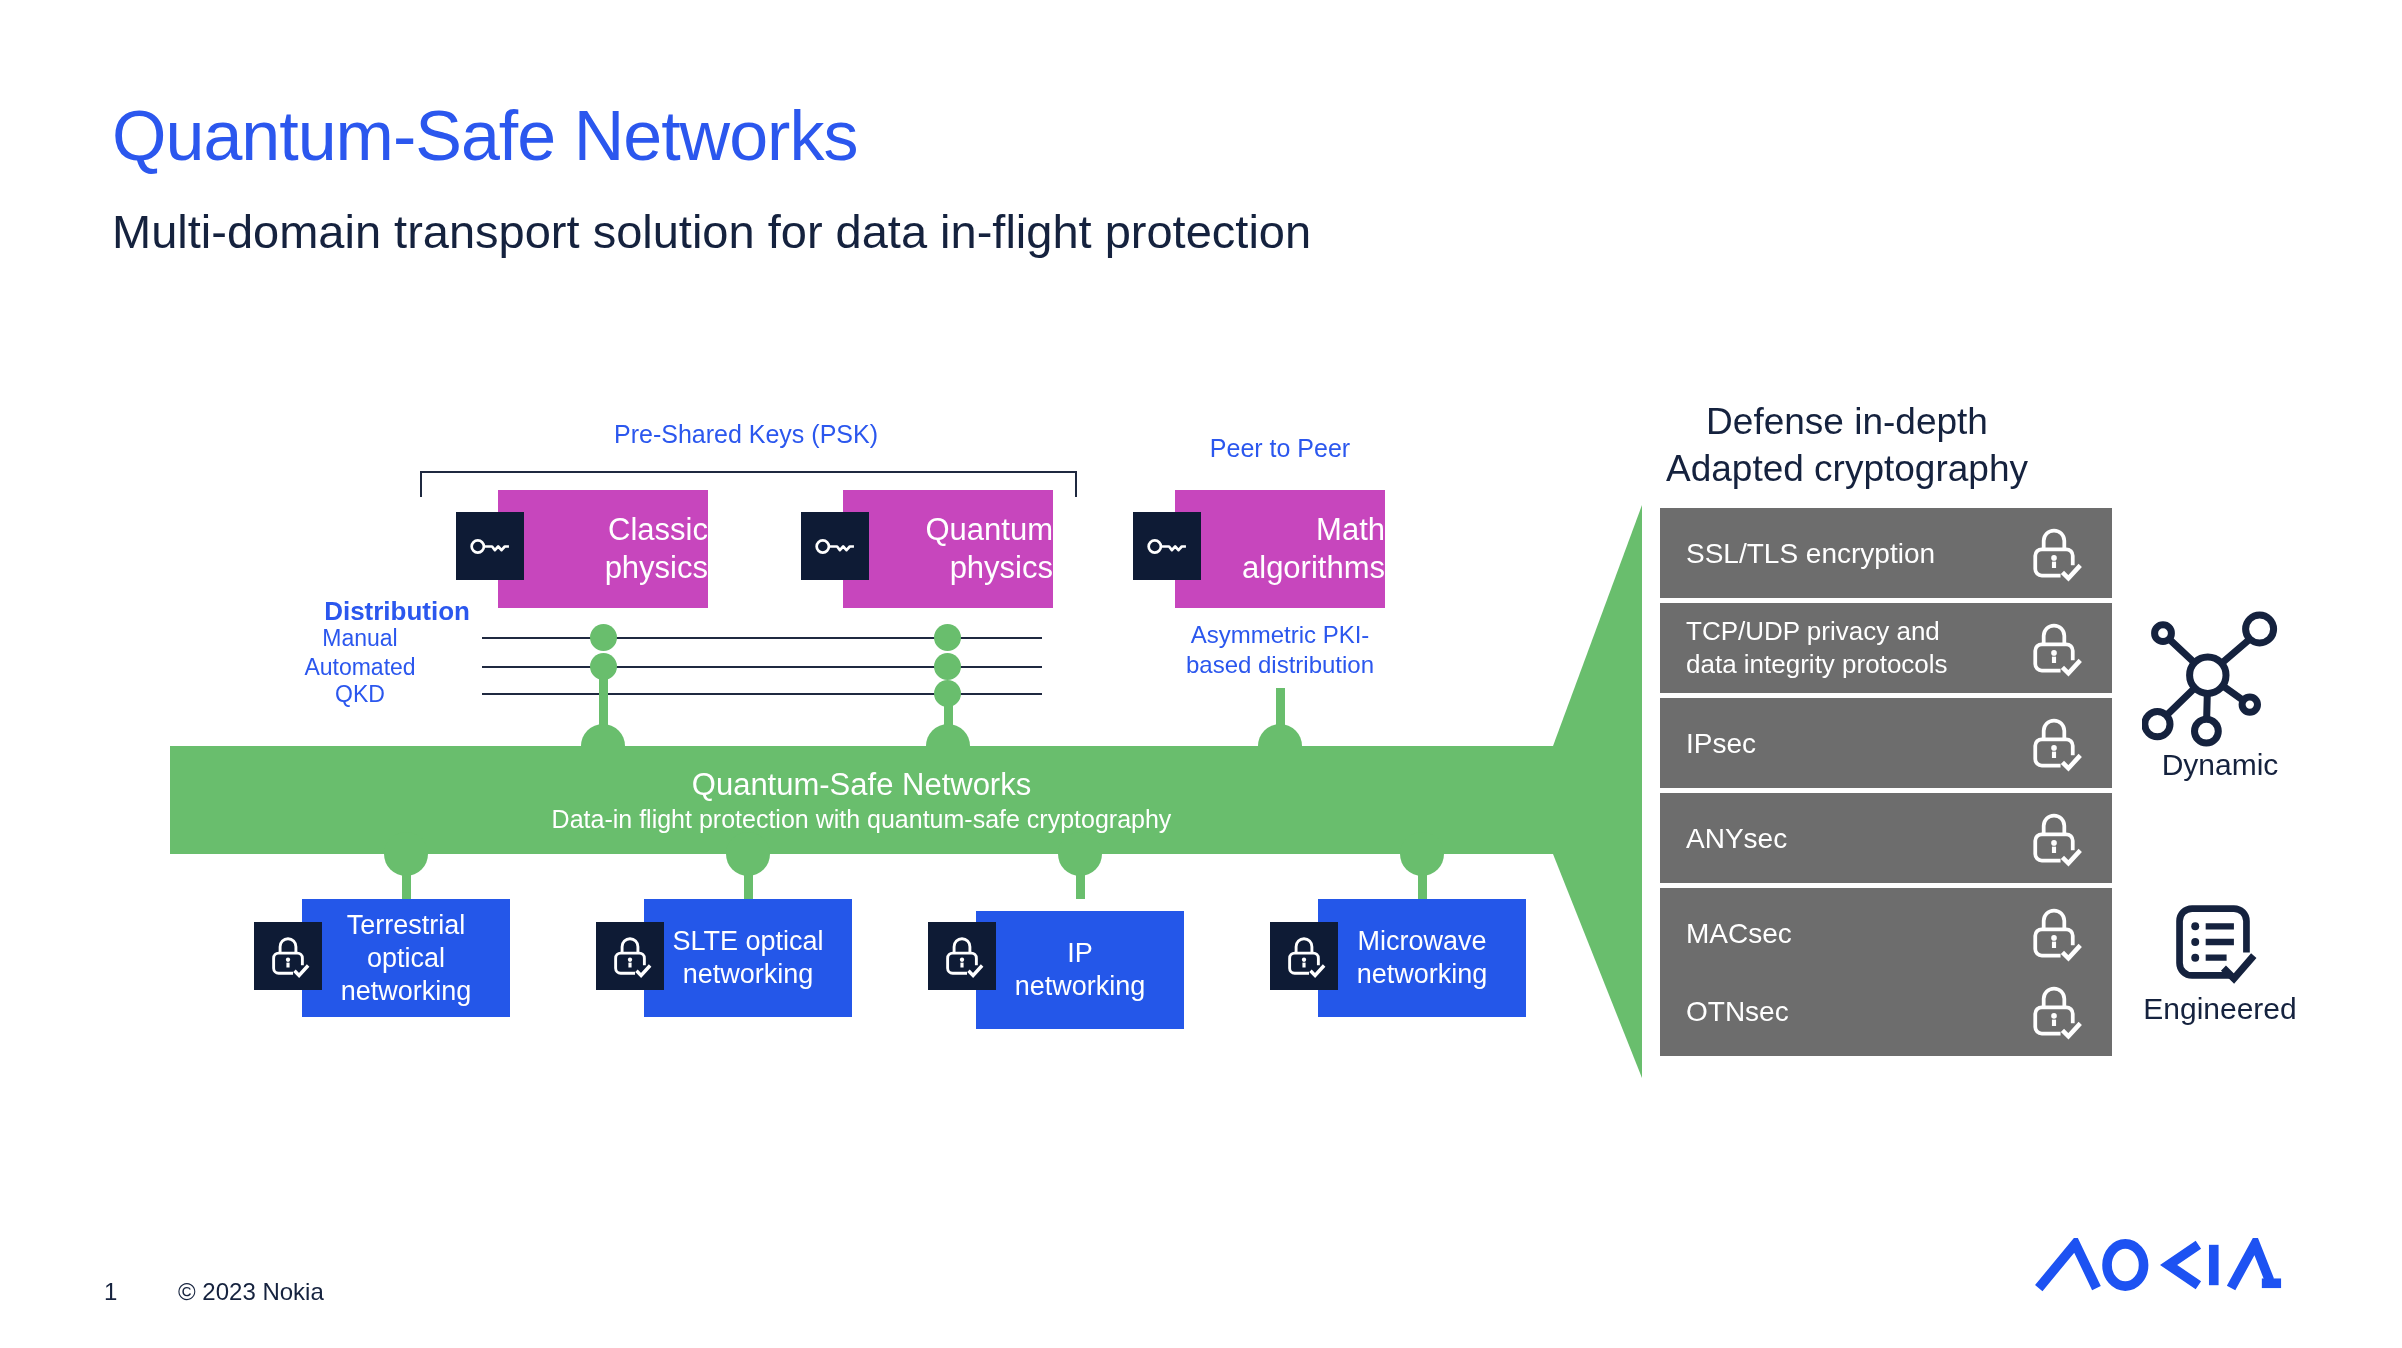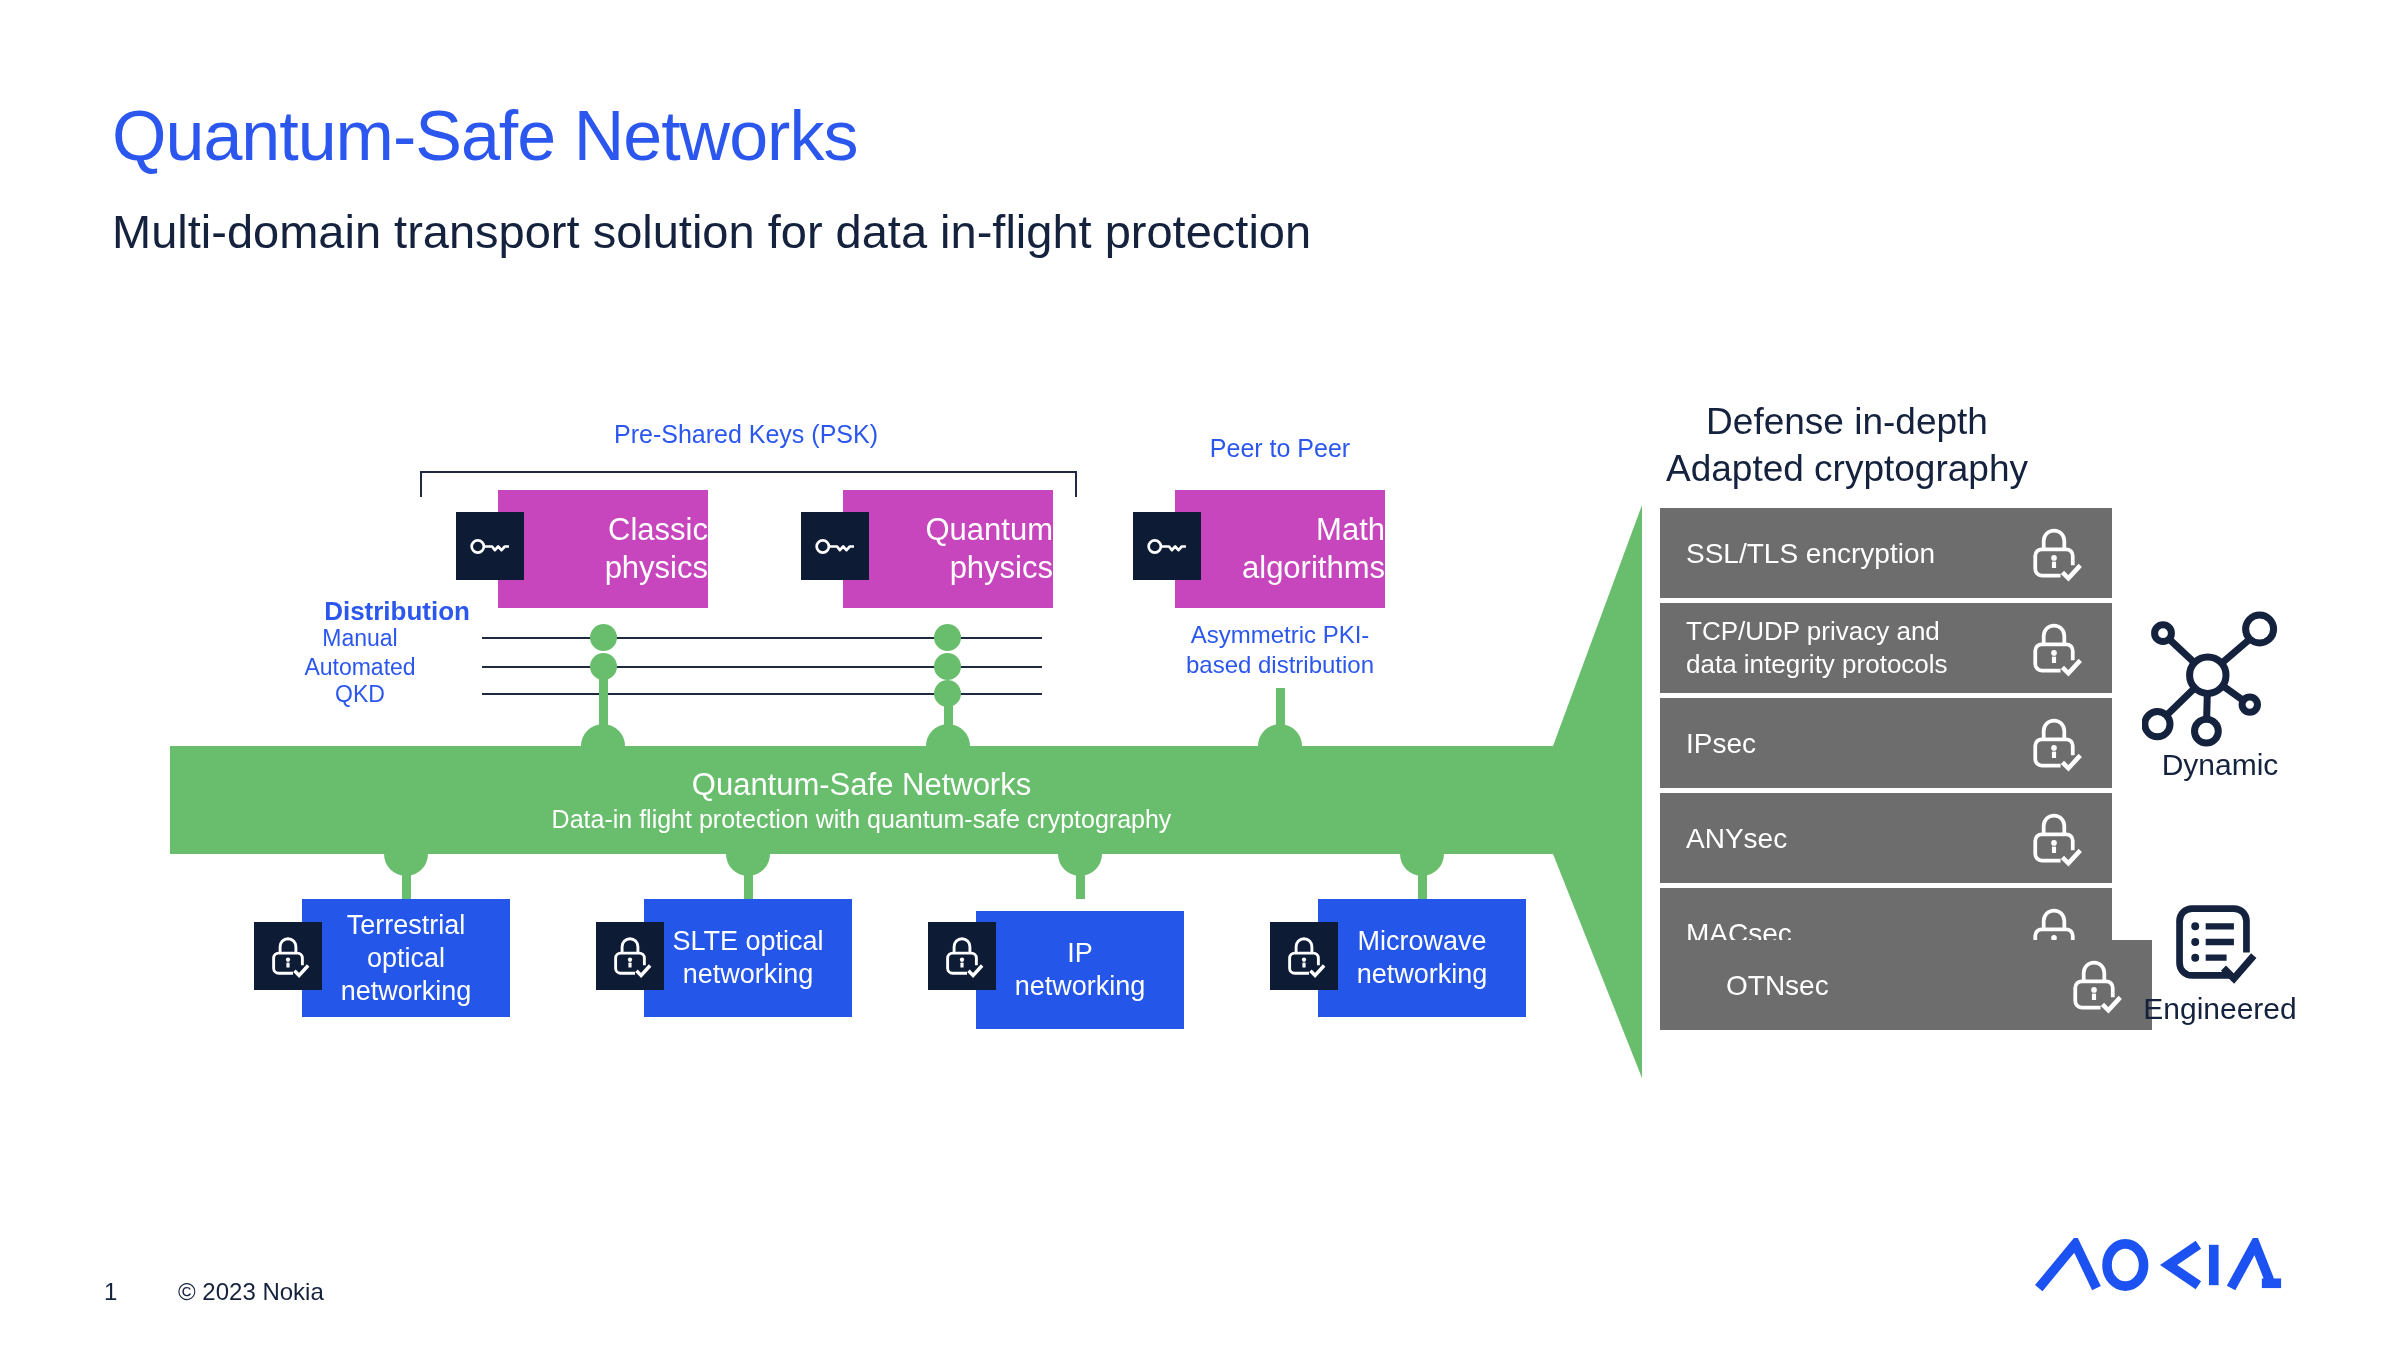--- a/index.html
+++ b/index.html
@@ -231,21 +231,21 @@
     <svg class="rlock">
         <use href="#sym-lock"></use>
       </svg>
   </div>
   <div class="abs defrow" style="top:888px;">
     <div class="rlabel"><span>MACsec</span></div>
     <svg class="rlock">
         <use href="#sym-lock"></use>
       </svg>
   </div>
-  <div class="abs defrow" style="top:940px;padding-left:40px;">
+  <div class="abs defrow" style="top:966px;">
     <div class="rlabel"><span>OTNsec</span></div>
     <svg class="rlock">
         <use href="#sym-lock"></use>
       </svg>
   </div>
 
   <svg class="abs" style="left:2132px;top:608px;" width="160" height="140" viewBox="0 0 100 100">
       <use href="#sym-molecule"></use>
     </svg>
   <div class="abs badge-label" style="top:748px;">Dynamic</div>

